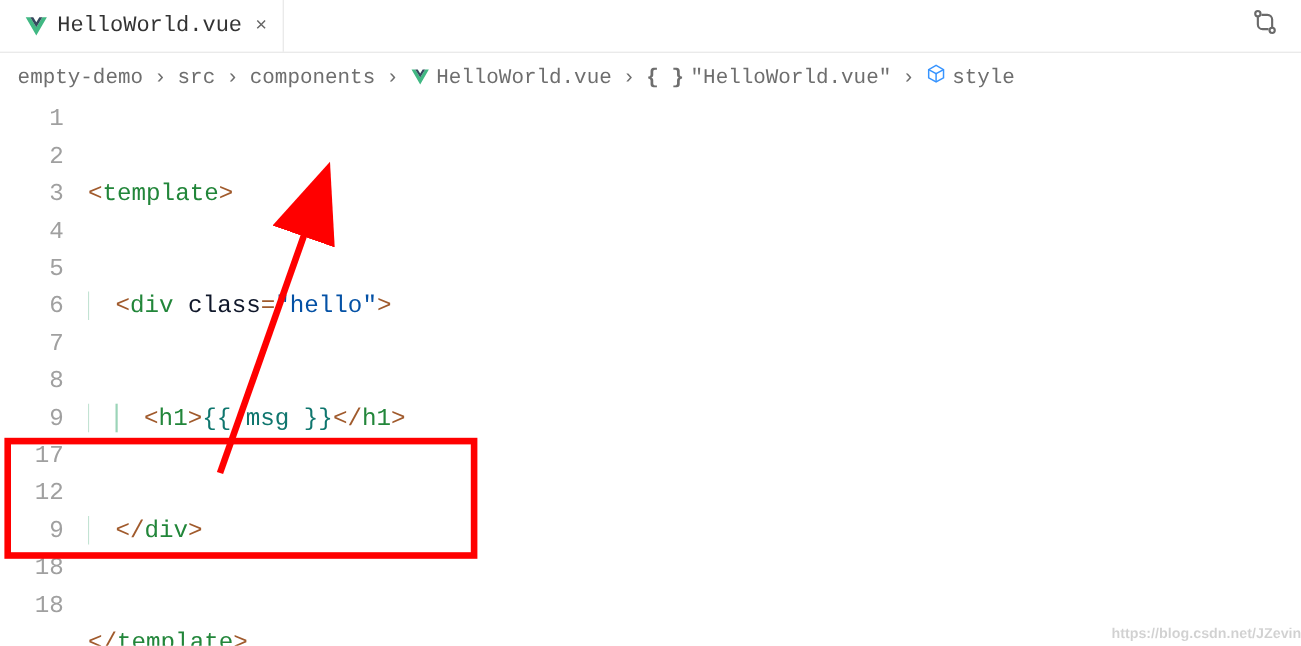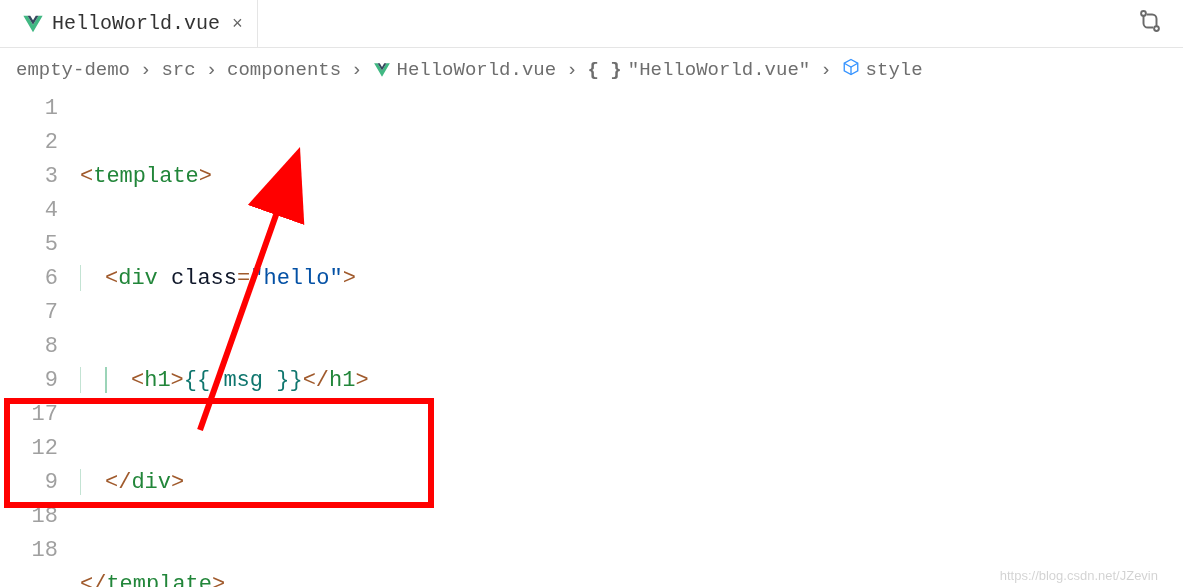--- a/index.html
+++ b/index.html
@@ -111,25 +111,26 @@
   pointer-events: none;
 }
 .red-arrow {
   position: absolute;
   pointer-events: none;
 }
 
 
 .watermark {
   position: absolute;
-  right: 25px;
+  right: 0;
   bottom: 4px;
   font-size: 13px;
   color: rgba(0,0,0,0.18);
   font-family: Arial, sans-serif;
+  font-weight: bold;
 }
 </style>
 </head>
 <body>
 
 <div class="tabs">
   <div class="tab active">
     <span class="vue-icon">
       <svg viewBox="0 0 32 32">
           <polygon fill="#41B883" points="2,4 16,28 30,4 24,4 16,17 8,4"></polygon>

